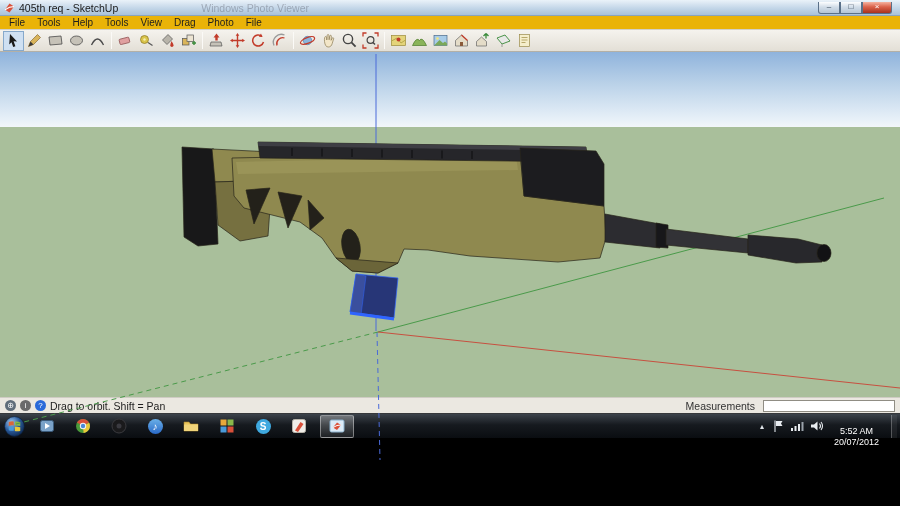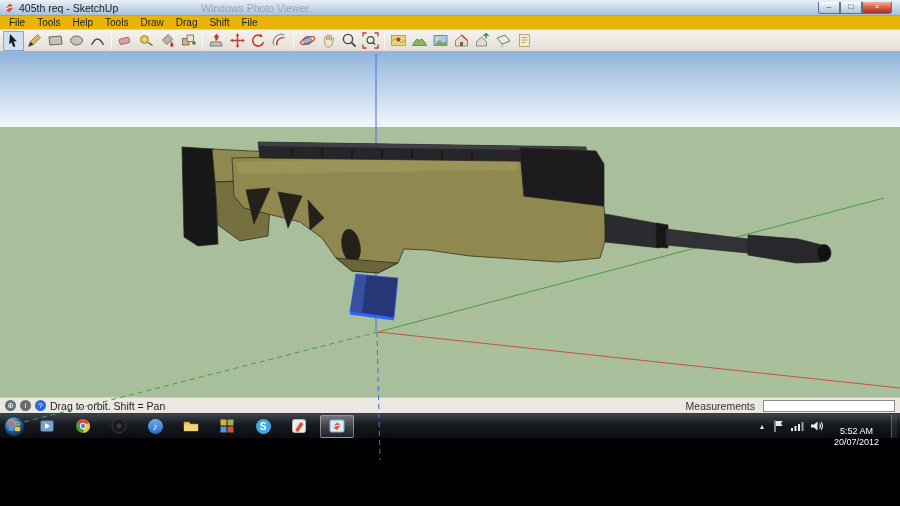--- a/index.html
+++ b/index.html
@@ -66,23 +66,23 @@
       <div class="win-btn">□</div>
       <div class="win-btn close">×</div>
     </div>
   </div>
 
   <div class="menubar">
     <span class="menu-item">File</span>
     <span class="menu-item">Tools</span>
     <span class="menu-item">Help</span>
     <span class="menu-item">Tools</span>
-    <span class="menu-item">Draw</span>
+    <span class="menu-item">View</span>
     <span class="menu-item">Drag</span>
-    <span class="menu-item">Shift</span>
+    <span class="menu-item">Photo</span>
     <span class="menu-item">File</span>
   </div>
 
   <div class="toolbar">
 
     <button class="tool pressed">
       <svg class="ticon" viewBox="0 0 17 17">
         <path d="M5,2 L12,9.5 L8.6,9.3 L10.4,14.2 L8.2,15 L6.5,10.2 L4.2,12.5 Z" fill="#1a1a1a"></path>
       </svg>
     </button>

